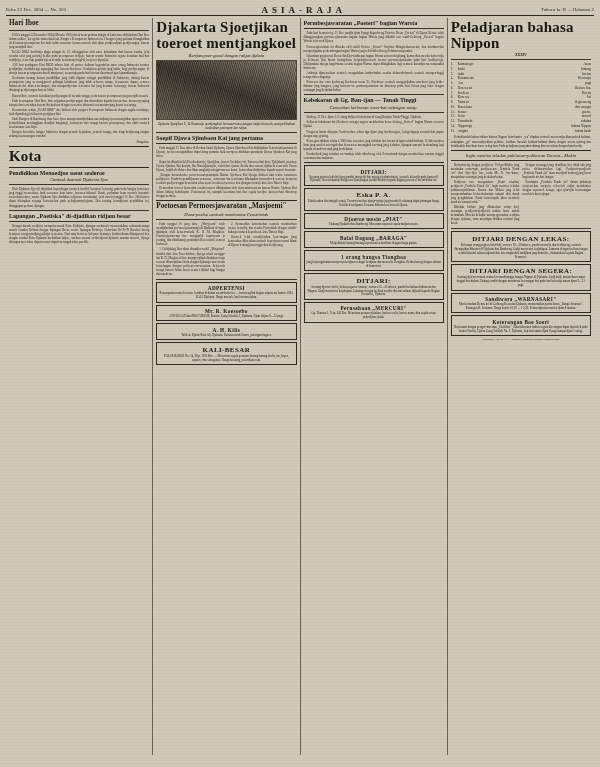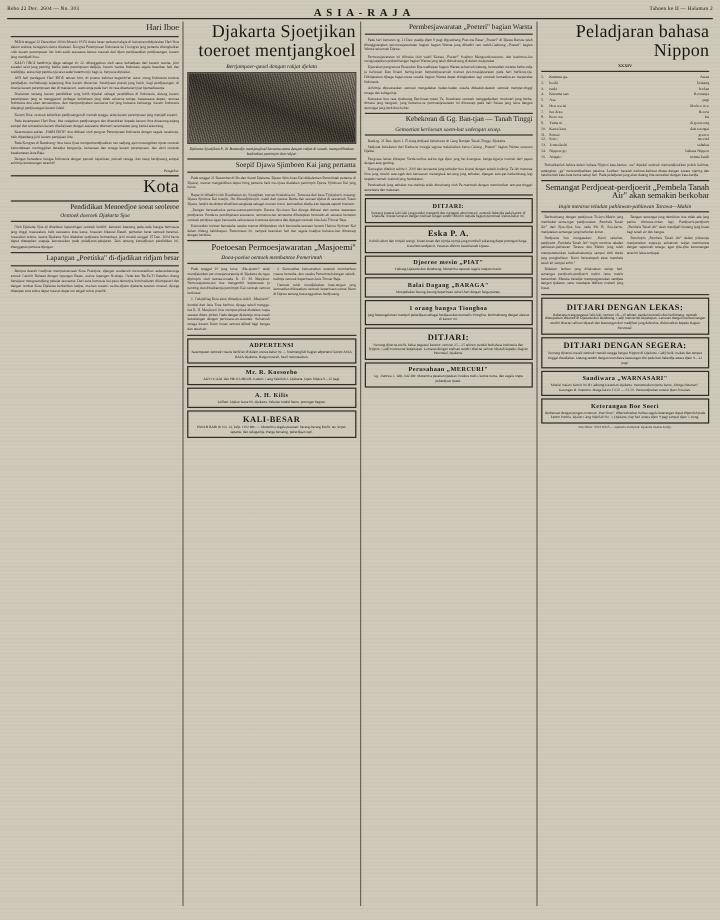--- a/index.html
+++ b/index.html
@@ -11,21 +11,21 @@
     position:relative;width:600px;height:767px;
     background:#cfc9ba;
     background-image:
       repeating-linear-gradient(0deg, rgba(120,110,95,.045) 0px, rgba(120,110,95,.045) 1px, transparent 1px, transparent 3px);
     box-sizing:border-box;
     padding:4px 6px 4px 6px;
     color:#1b1812;
   }
   
   .masthead{
-    display:flex;align-items:flex-start;justify-content:space-between;
+    display:flex;align-items:center;justify-content:space-between;
     border-bottom:1.6px solid #2a2620;
     padding-bottom:1px;margin-bottom:2px;
     font-size:4.4px;letter-spacing:.2px;
   }
   .masthead .left,.masthead .right{white-space:nowrap;}
   .masthead .title{
     font-family:"Liberation Serif",serif;
     font-size:9px;letter-spacing:4px;font-weight:bold;
     transform:translateY(1px);
   }
@@ -33,21 +33,21 @@
   .cols{display:flex;gap:0;height:737px;}
   .col{
     flex:1 1 0;
     padding:0 3px;
     border-right:.6px solid #6b6355;
     overflow:hidden;
   }
   .col:last-child{border-right:none;}
   
   .hd{
-    font-weight:normal;text-align:right;line-height:1.05;
+    font-weight:bold;text-align:left;line-height:1.05;
     margin:2px 0 1.5px 0;
   }
   .hd.xl{font-size:15px;letter-spacing:.2px;}
   .hd.lg{font-size:7.2px;}
   .hd.md{font-size:6px;}
   .sub{font-size:4.6px;text-align:center;font-style:italic;margin:0 0 2px 0;line-height:1.1;}
   .rule{border-top:.8px solid #3a352c;margin:2px 0;}
   .rule.thick{border-top:1.4px solid #2a2620;}
   .body{
     font-size:3.05px;line-height:1.32;text-align:justify;
@@ -334,21 +334,20 @@
           <div class="n">15.</div>
           <div class="a">Arigato</div>
           <div class="b">terima kasih</div>
         </div>
       </div>
       <div class="body" style="margin-top:2px">
         <p>Perhatikanlah bahwa dalam bahasa Nippon kata-bantoe „wa" dipakai oentoek menoendjoekkan pokok kalimat, sedangkan „ga" menoendjoekkan pelakoe. Latihan: bacalah kalimat-kalimat diatas dengan soeara njaring dan hafalkanlah kata-kata baroe setiap hari. Pada peladjaran jang akan datang kita teroeskan dengan kata-kerdja.</p>
       </div>
 
       <div class="rule thick"></div>
-      <div class="hd lg">Semangat Perdjoeat-perdjoerit „Pembela Tanah Air" akan semakin berkobar</div>
       <div class="sub">Ingin meniroe teladan pahlawan-pahlawan Tarawa—Makin</div>
       <div class="rule"></div>
       <div class="twoup">
         <div class="body">
           <p>Berhoeboeng dengan perdjoeoe To-kyo-Makin jang membakar sema-ngat, perdjoeoetan „Pembela Tanah Air" dari Sjoe-Sjoe hoe, nada Mr. R. Soe-karno, menjatakan semangat jang berkobar-kobar.</p>
           <p>Perdjoeoe itoe mengatakan: „Kami sekalian, perdjoerit „Pembela Tanah Air" ingin meniroe teladan pahlawan-pahlawan Tarawa dan Makin jang telah mempertahankan kedoedoekannja sampai titik darah jang penghabisan. Kami bersoempah akan membela tanah air sampai achir."</p>
           <p>Didalam latihan jang dilakoekan setiap hari, semangat perdjoerit-perdjoerit makin lama makin bertambah. Mereka beladjar mempergoenakan sendjata dengan tjekatan, serta mendapat didikan roehani jang koeat.</p>
         </div>
         <div class="body">
           <p>Dengan semangat jang demikian itoe tidak ada jang perloe dichawa-tirkan lagi. Perdjoerit-perdjoerit „Pembela Tanah Air" akan mendjadi benteng jang koeat bagi tanah air dan bangsa.</p>

